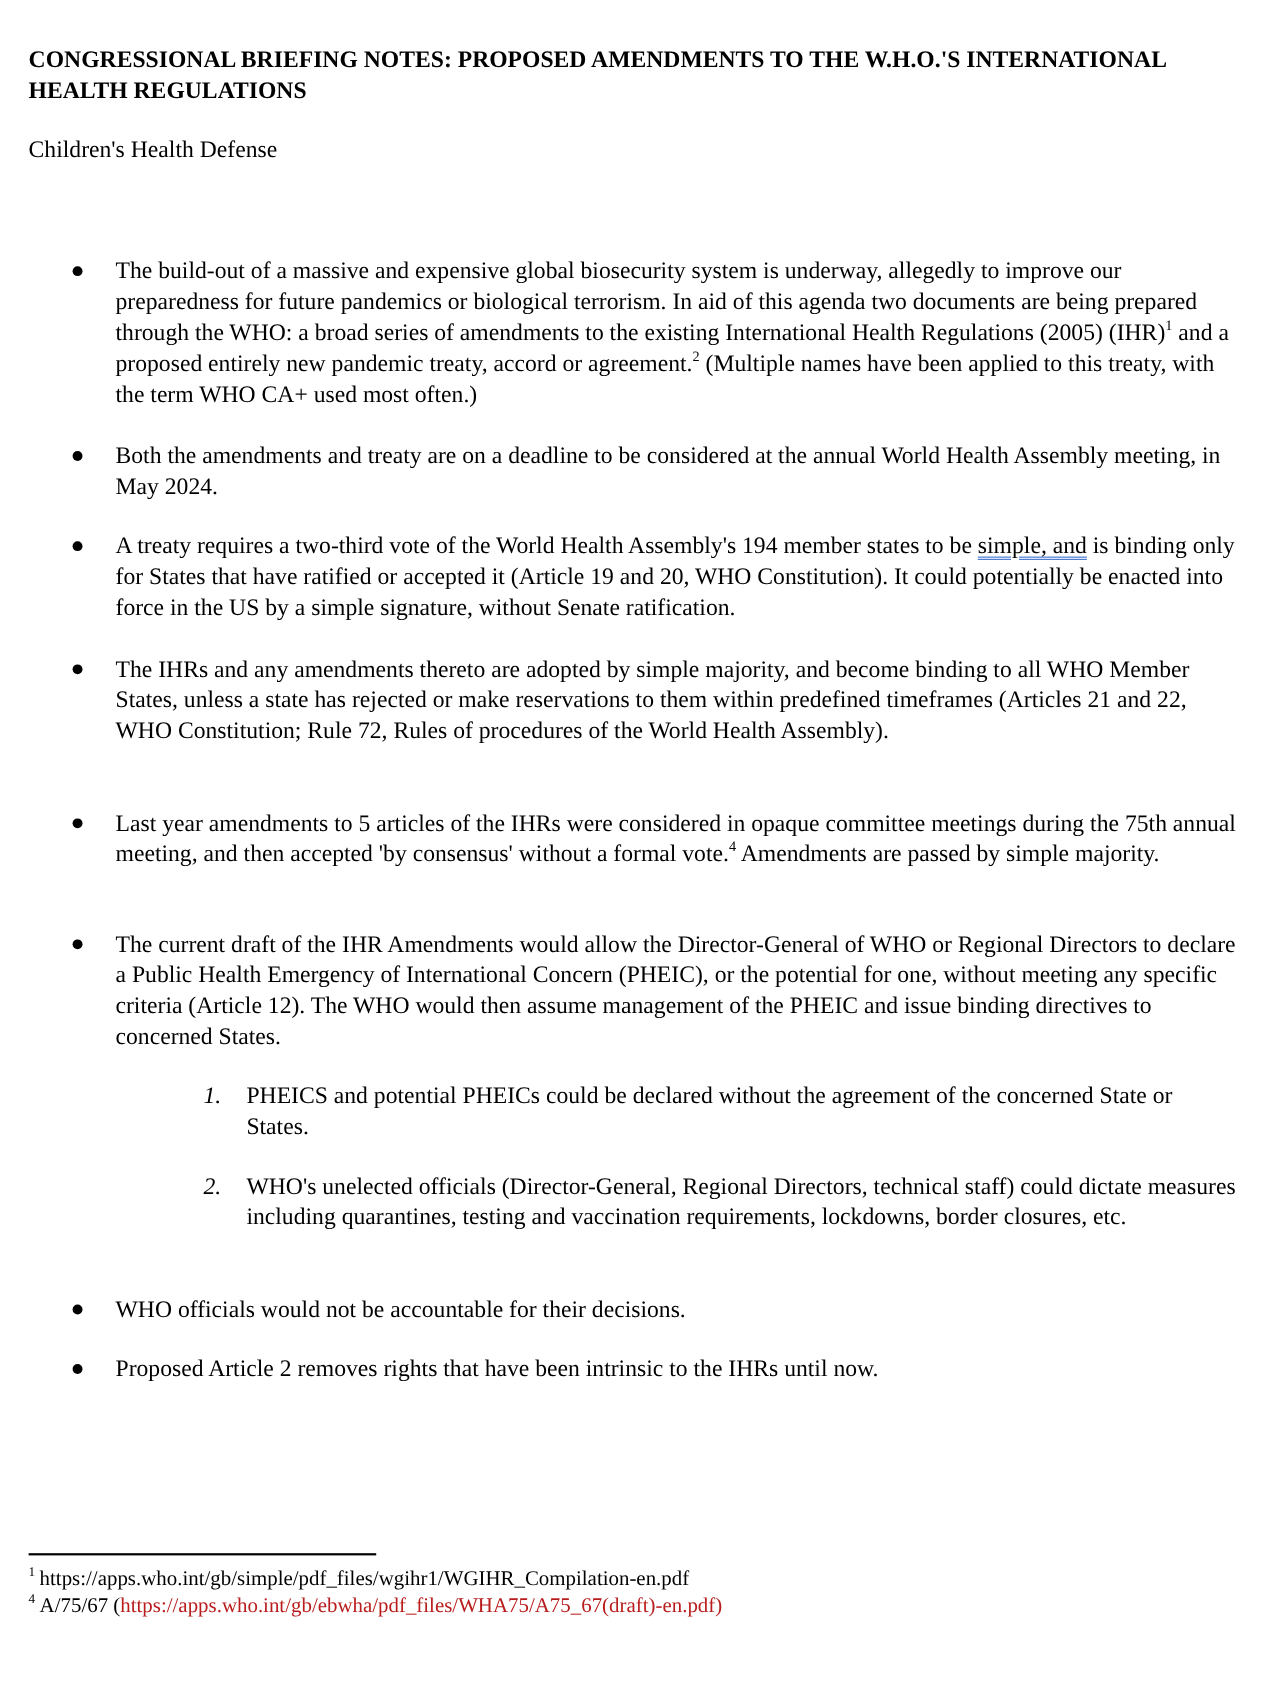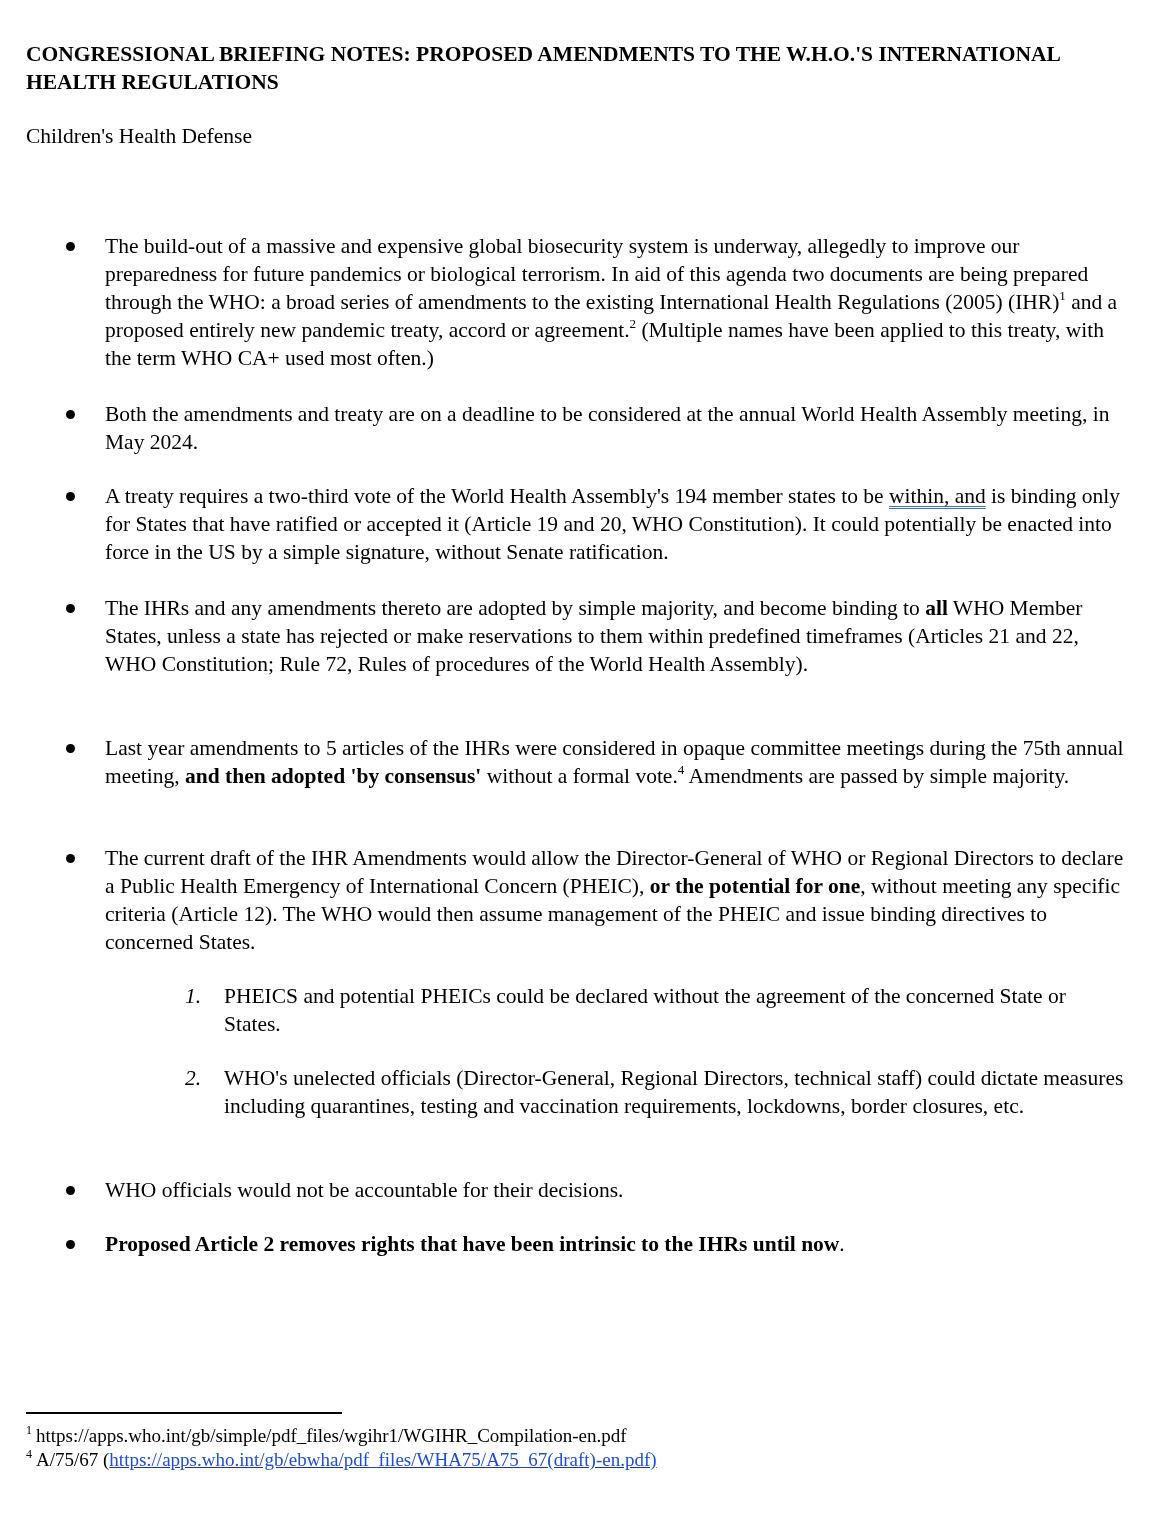--- a/index.html
+++ b/index.html
@@ -74,21 +74,21 @@
       left: 224px;
       width: 900px;
       margin: 0;
     }
     .indent-para {
       position: absolute;
       left: 184px;
       width: 940px;
       margin: 0;
     }
-    b { font-weight: bold; margin-top: 32px; }
+    b { font-weight: normal; margin-top: 32px; }
     sup {
       font-size: 13px;
       line-height: 0;
       vertical-align: 9px;
     }
     .grammar-mark {
       text-decoration: underline double #3b6fcf;
       text-decoration-thickness: 1px;
       text-underline-offset: 3px;
     }
@@ -120,22 +120,21 @@
     .footnote {
       display: block;
       white-space: nowrap;
     }
     .footnote sup {
       font-size: 12px;
       vertical-align: 8px;
       margin-right: 4px;
     }
     .fn-link {
-      color: #1d4ed8;
-      text-decoration: underline;
+      color: #b91c1c;
       text-decoration-color: #1a2fc8;
     }
   </style>
 </head>
 <body>
 
 <div class="page">
 
   <h1 class="title">CONGRESSIONAL BRIEFING NOTES:  PROPOSED AMENDMENTS TO THE W.H.O.'S INTERNATIONAL HEALTH REGULATIONS</h1>
 
@@ -146,31 +145,31 @@
     <p class="bullet-text"><span>The build-out of a massive and expensive global biosecurity system is underway, allegedly to improve our preparedness for future pandemics or biological terrorism.  In aid of this agenda two documents are being prepared through the WHO:  a broad series of amendments to the existing International Health Regulations (2005) (IHR)</span><sup>1</sup><span> and a proposed entirely new pandemic treaty, accord or agreement.</span><sup>2</sup><span> (Multiple names have been applied to this treaty, with the term WHO CA+  used most often.)</span></p>
   </div>
 
   <div class="bullet-item" style="top:400px;">
     <span class="bullet-dot"></span>
     <p class="bullet-text">Both the amendments and treaty are on a deadline to be considered at the annual World Health Assembly meeting, in May 2024.</p>
   </div>
 
   <div class="bullet-item" style="top:482px;">
     <span class="bullet-dot"></span>
-    <p class="bullet-text"><span>A treaty requires a two-third vote of the World Health Assembly's 194 member states to be </span><span class="grammar-mark">within, and</span><span> is binding only for States that have ratified or accepted it (Article 19 and 20, WHO Constitution). It could potentially be enacted into force in the US by a simple signature, without Senate ratification.</span></p>
+    <p class="bullet-text"><span>A treaty requires a two-third vote of the World Health Assembly's 194 member states to be </span><span class="grammar-mark">simple, and</span><span> is binding only for States that have ratified or accepted it (Article 19 and 20, WHO Constitution). It could potentially be enacted into force in the US by a simple signature, without Senate ratification.</span></p>
   </div>
 
   <div class="bullet-item" style="top:594px;">
     <span class="bullet-dot"></span>
     <p class="bullet-text"><span>The IHRs and any amendments thereto are adopted by simple majority, and become binding to </span><b>all</b><span> WHO Member States, unless a state has rejected or make reservations to them within predefined timeframes (Articles 21 and 22, WHO Constitution; Rule 72, Rules of procedures of the World Health Assembly).</span></p>
   </div>
 
   <div class="bullet-item" style="top:734px;">
     <span class="bullet-dot"></span>
-    <p class="bullet-text"><span>Last year amendments to 5 articles of the IHRs were considered in opaque committee meetings during the 75th annual meeting, </span><b>and then adopted 'by consensus'</b><span> without a formal vote.</span><sup>4</sup><span>  Amendments are passed by simple majority.</span></p>
+    <p class="bullet-text"><span>Last year amendments to 5 articles of the IHRs were considered in opaque committee meetings during the 75th annual meeting, </span><b>and then accepted 'by consensus'</b><span> without a formal vote.</span><sup>4</sup><span>  Amendments are passed by simple majority.</span></p>
   </div>
 
   <div class="bullet-item" style="top:844px;">
     <span class="bullet-dot"></span>
     <p class="bullet-text"><span>The current draft of the IHR Amendments would allow the Director-General of WHO or Regional Directors to declare a Public Health Emergency of International Concern (PHEIC), </span><b>or the potential for one</b><span>, without meeting any specific criteria (Article 12).  The WHO would then assume management of the PHEIC and issue binding directives to concerned States.</span></p>
   </div>
 
   <div class="num-item" style="top:982px;">
     <span class="num-label">1.</span>
     <p class="num-text">PHEICS and potential PHEICs could be declared without the agreement of the concerned State or States.</p>

